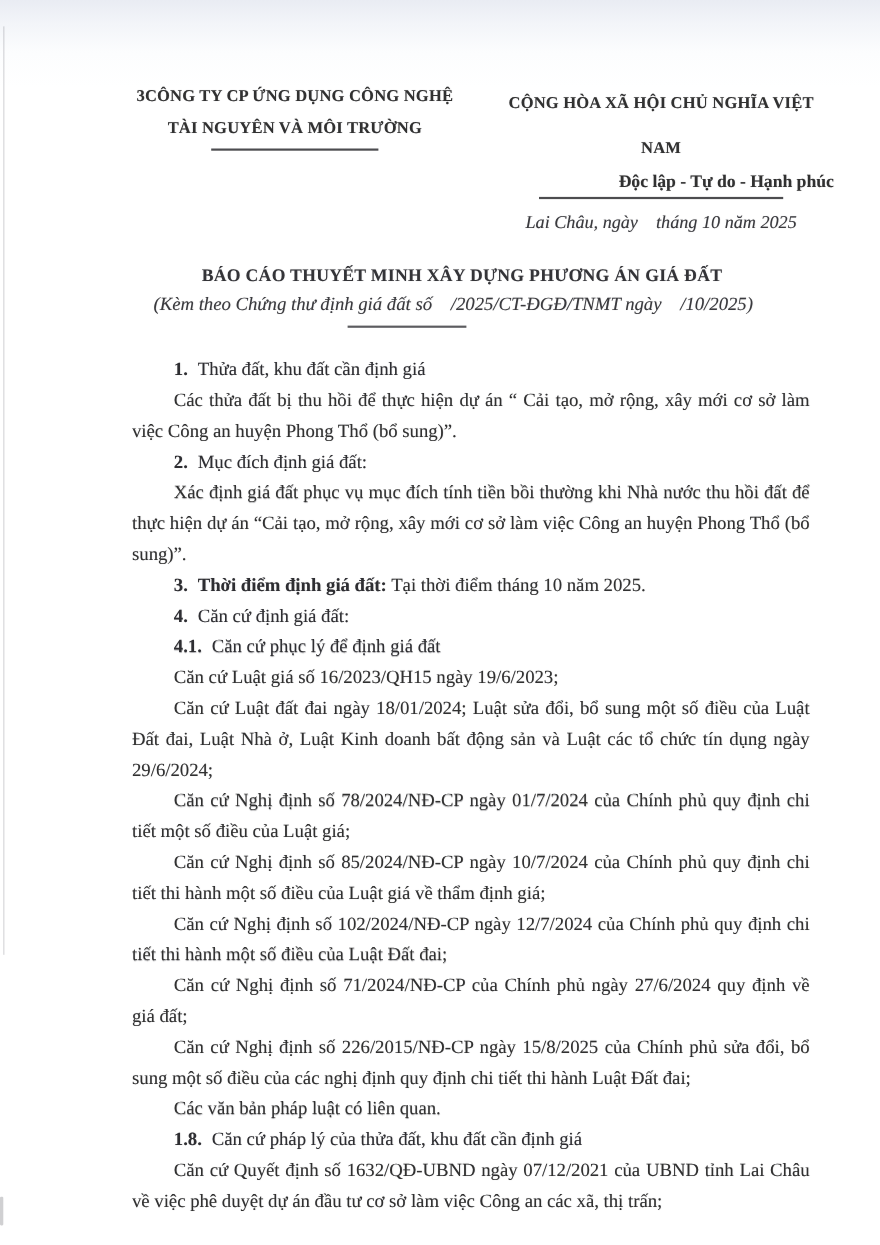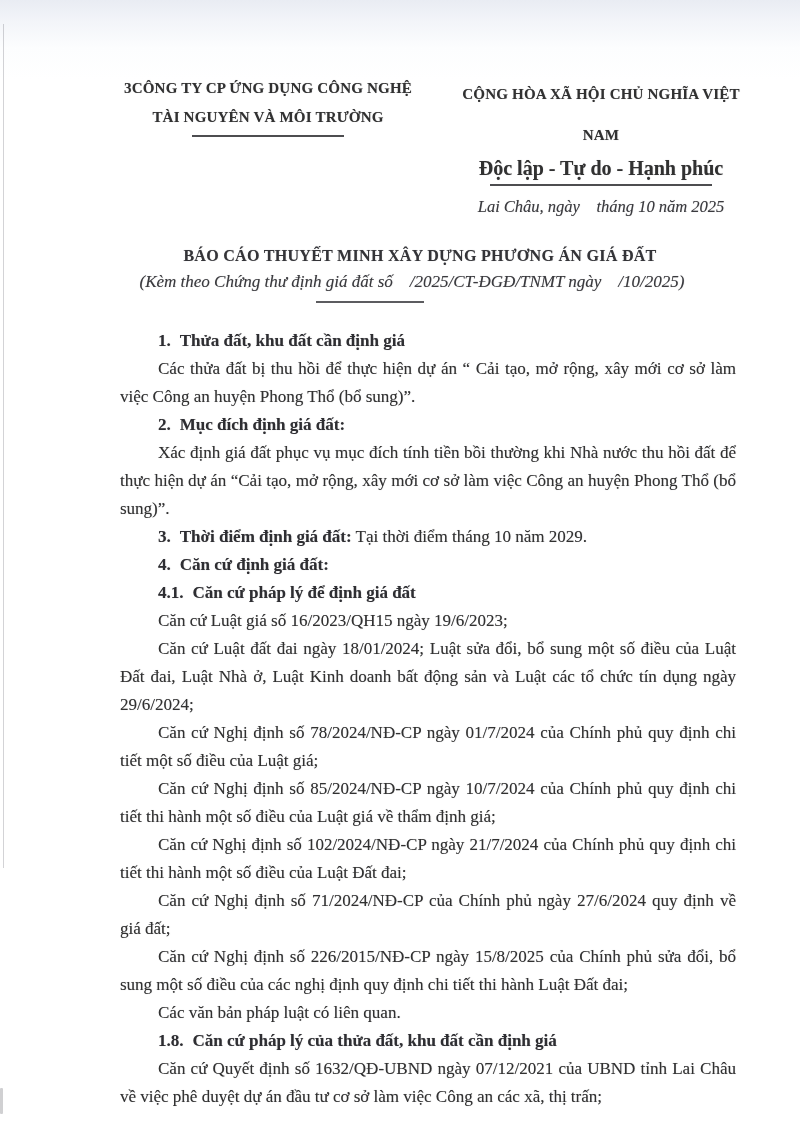--- a/index.html
+++ b/index.html
@@ -25,42 +25,42 @@
     background:rgba(120,120,126,.35);border-radius:1px;
   }
   
   .hdr{display:flex;padding-top:74px;}
   .h-left{width:352px;margin-left:92px;text-align:center;}
   .org{font-weight:bold;font-size:15px;line-height:29px;letter-spacing:.2px;}
   .rule-left{width:152px;height:2px;background:#4d4d50;margin:3px auto 7px;}
   .so-line{font-size:16px;margin-top:5px;color:#3a3a3e;}
   .h-right{flex:1;text-align:center;margin-right:42px;}
   .quoc{font-weight:bold;font-size:15px;line-height:41px;letter-spacing:.2px;}
-  .tieu{font-weight:bold;font-size:20px;margin-top:1px;}
+  .tieu{font-weight:bold;font-size:16px;margin-top:1px;text-align:right;}
   .rule-right{width:222px;height:2px;background:#4d4d50;margin:4px auto 11px;}
   .date{font-style:italic;font-size:16.5px;color:#3a3a3e;}
   
   .title{
     margin:30px 50px 0 90px;text-align:center;
     font-weight:bold;font-size:16px;letter-spacing:.3px;color:#343438;
   }
   .subtitle{
     margin:7px 54px 0 78px;text-align:center;
     font-style:italic;font-size:17px;color:#3a3a3e;
   }
   .sub-rule{width:108px;height:2px;background:#5c5c60;margin:9px 0 0 316px;}
   
   .doc-body{
     margin:24px 64px 0 120px;
     font-size:17px;line-height:28px;text-align:justify;
   }
   .blk{margin:0;text-indent:38px;}
   .blk .num{margin-right:9px;}
   .blk.heading{font-weight:bold;color:#2e2e32;}
-  .blk.heading span{font-weight:bold;}
+  .blk.heading span{font-weight:normal;}
   .blk.para span{font-weight:normal;}
   .blk.lead b{color:#2e2e32;}
 </style>
 </head>
 <body>
 
 <div class="page">
   <div class="scan-edge"></div>
   <div class="scan-smudge"></div>
 
@@ -80,27 +80,27 @@
 
   <div class="title">BÁO CÁO THUYẾT MINH XÂY DỰNG PHƯƠNG ÁN GIÁ ĐẤT</div>
   <div class="subtitle">(Kèm theo Chứng thư định giá đất số&nbsp;&nbsp;&nbsp;&nbsp;/2025/CT-ĐGĐ/TNMT ngày&nbsp;&nbsp;&nbsp;&nbsp;/10/2025)</div>
   <div class="sub-rule"></div>
 
   <div class="doc-body">
       <p class="blk heading"><b class="num">1.</b><span>Thửa đất, khu đất cần định giá</span></p>
       <p class="blk para"><span>Các thửa đất bị thu hồi để thực hiện dự án “ Cải tạo, mở rộng, xây mới cơ sở làm việc Công an huyện Phong Thổ (bổ sung)”.</span></p>
       <p class="blk heading"><b class="num">2.</b><span>Mục đích định giá đất:</span></p>
       <p class="blk para"><span>Xác định giá đất phục vụ mục đích tính tiền bồi thường khi Nhà nước thu hồi đất để thực hiện dự án “Cải tạo, mở rộng, xây mới cơ sở làm việc Công an huyện Phong Thổ (bổ sung)”.</span></p>
-      <p class="blk lead"><b class="num">3.</b><b>Thời điểm định giá đất:</b> <span>Tại thời điểm tháng 10 năm 2029.</span></p>
+      <p class="blk lead"><b class="num">3.</b><b>Thời điểm định giá đất:</b> <span>Tại thời điểm tháng 10 năm 2025.</span></p>
       <p class="blk heading"><b class="num">4.</b><span>Căn cứ định giá đất:</span></p>
-      <p class="blk heading"><b class="num">4.1.</b><span>Căn cứ pháp lý để định giá đất</span></p>
+      <p class="blk heading"><b class="num">4.1.</b><span>Căn cứ phục lý để định giá đất</span></p>
       <p class="blk para"><span>Căn cứ Luật giá số 16/2023/QH15 ngày 19/6/2023;</span></p>
       <p class="blk para"><span>Căn cứ Luật đất đai ngày 18/01/2024; Luật sửa đổi, bổ sung một số điều của Luật Đất đai, Luật Nhà ở, Luật Kinh doanh bất động sản và Luật các tổ chức tín dụng ngày 29/6/2024;</span></p>
       <p class="blk para"><span>Căn cứ Nghị định số 78/2024/NĐ-CP ngày 01/7/2024 của Chính phủ quy định chi tiết một số điều của Luật giá;</span></p>
       <p class="blk para"><span>Căn cứ Nghị định số 85/2024/NĐ-CP ngày 10/7/2024 của Chính phủ quy định chi tiết thi hành một số điều của Luật giá về thẩm định giá;</span></p>
-      <p class="blk para"><span>Căn cứ Nghị định số 102/2024/NĐ-CP ngày 21/7/2024 của Chính phủ quy định chi tiết thi hành một số điều của Luật Đất đai;</span></p>
+      <p class="blk para"><span>Căn cứ Nghị định số 102/2024/NĐ-CP ngày 12/7/2024 của Chính phủ quy định chi tiết thi hành một số điều của Luật Đất đai;</span></p>
       <p class="blk para"><span>Căn cứ Nghị định số 71/2024/NĐ-CP của Chính phủ ngày 27/6/2024 quy định về giá đất;</span></p>
       <p class="blk para"><span>Căn cứ Nghị định số 226/2015/NĐ-CP ngày 15/8/2025 của Chính phủ sửa đổi, bổ sung một số điều của các nghị định quy định chi tiết thi hành Luật Đất đai;</span></p>
       <p class="blk para"><span>Các văn bản pháp luật có liên quan.</span></p>
       <p class="blk heading"><b class="num">1.8.</b><span>Căn cứ pháp lý của thửa đất, khu đất cần định giá</span></p>
       <p class="blk para"><span>Căn cứ Quyết định số 1632/QĐ-UBND ngày 07/12/2021 của UBND tỉnh Lai Châu về việc phê duyệt dự án đầu tư cơ sở làm việc Công an các xã, thị trấn;</span></p>
     </div>
 </div>
 
 </body></html>

